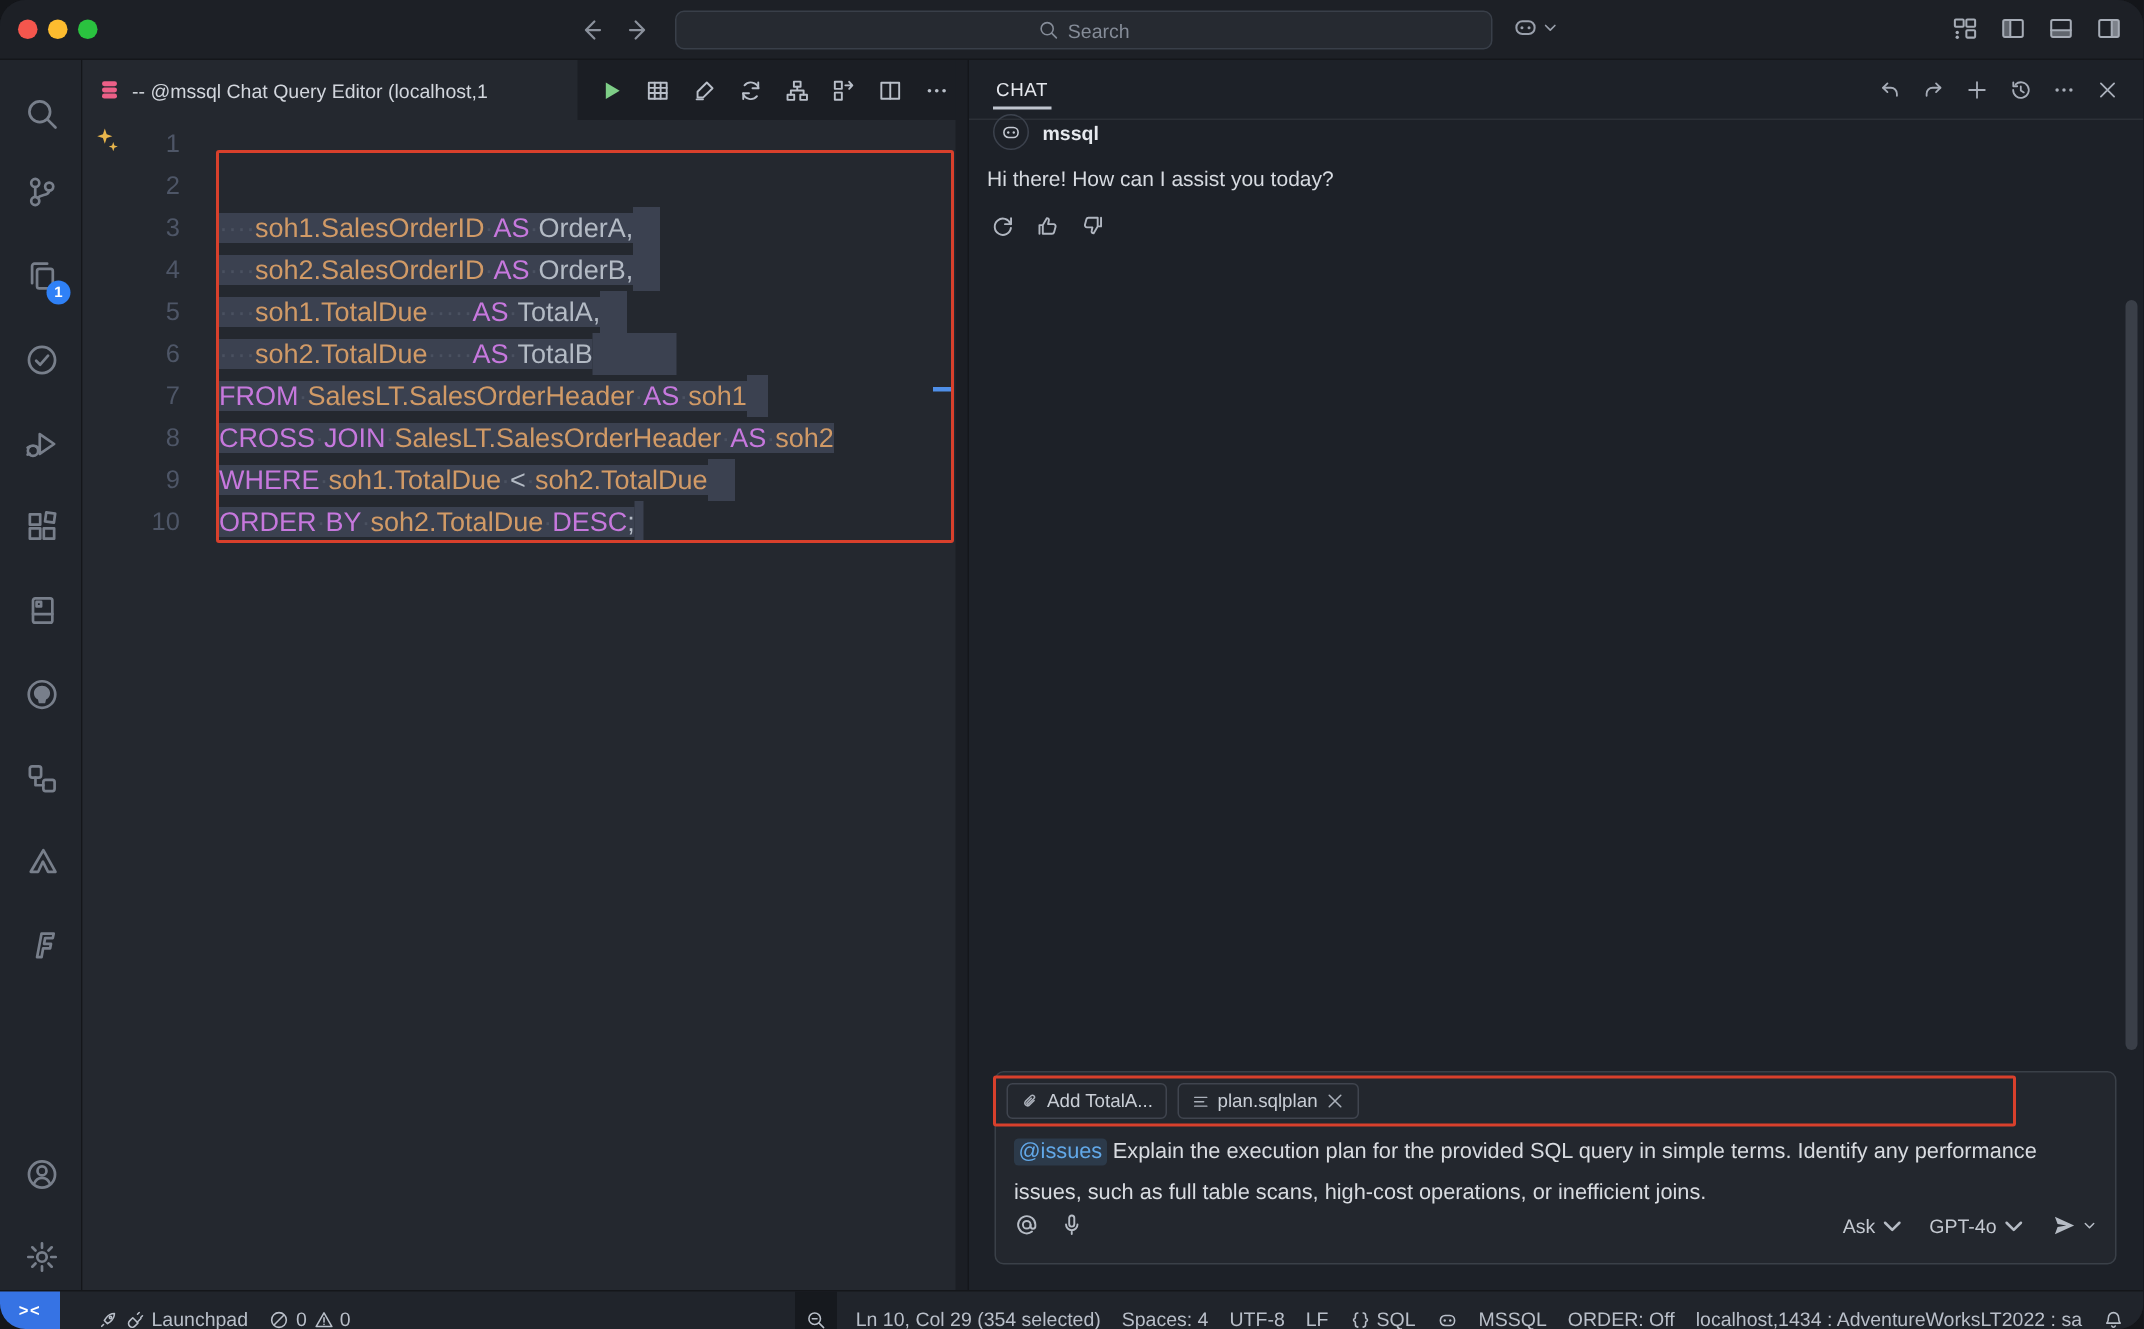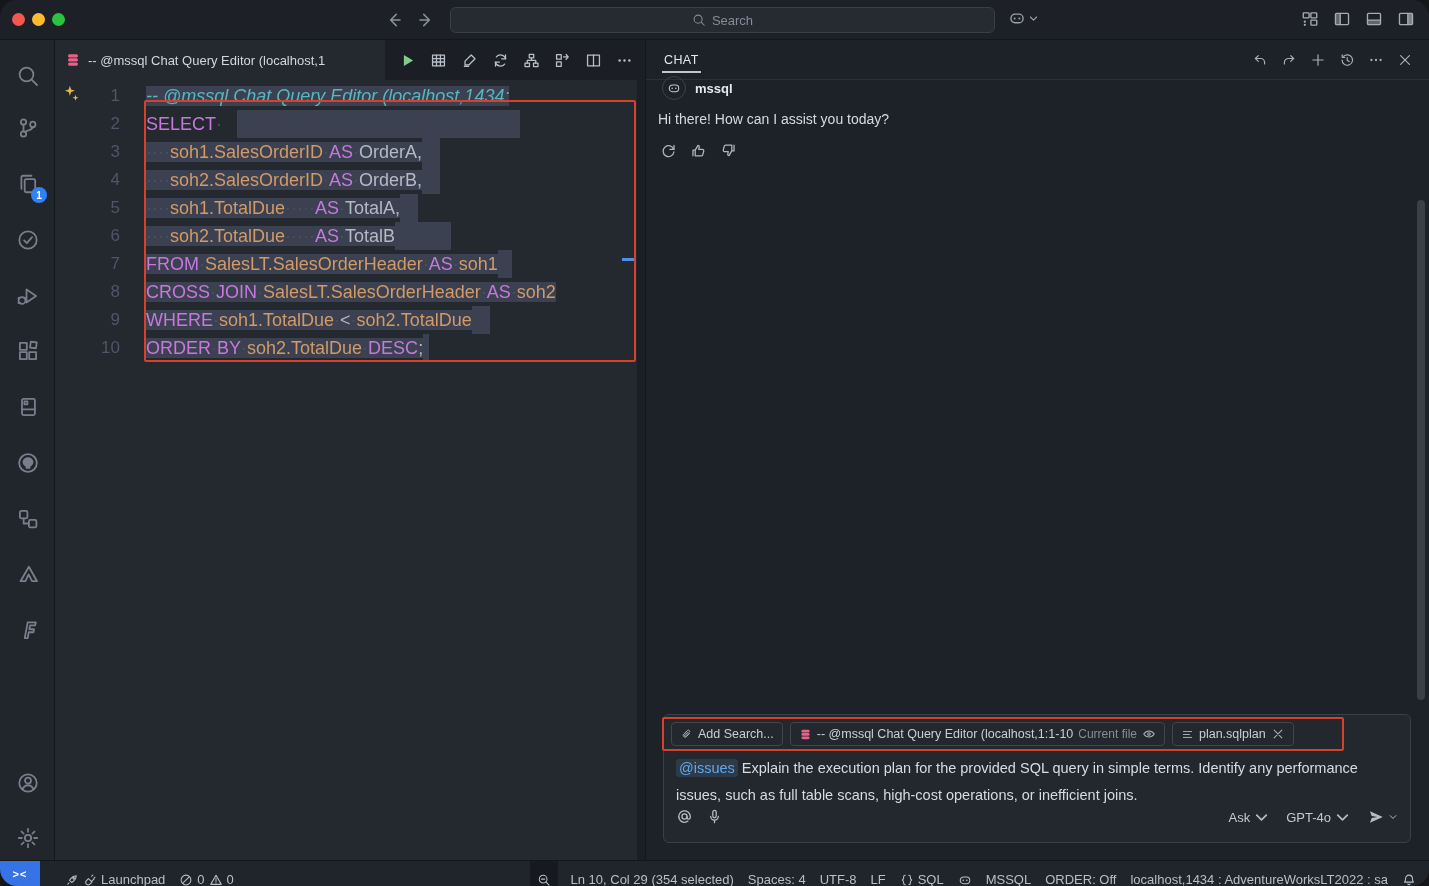--- a/index.html
+++ b/index.html
@@ -366,22 +366,22 @@
   </div>
 
   <div id="editor" data-name="code-editor">
     <span class="icon" id="gutter-sparkle" data-name="copilot-sparkle-icon">
         <svg viewBox="0 0 16 16" fill="none" stroke="currentColor" stroke-width="1.2" stroke-linecap="round" stroke-linejoin="round">
           <path d="M7 1.5l1.1 3.4 3.4 1.1-3.4 1.1L7 10.5 5.9 7.1 2.5 6l3.4-1.1z" fill="currentColor" stroke="none"></path>
           <path d="M12 9.5l.7 2 2 .7-2 .7-.7 2-.7-2-2-.7 2-.7z" fill="currentColor" stroke="none"></path>
         </svg>
       </span>
     <div id="code-lines" data-name="code-lines">
-        <div class="code-line" data-name="code-line-1"><span class="ln" data-name="line-number">1</span><div class="code-text" data-name="code-text"><span class="sel"><span class="tok tok-comment" data-name="token">-- @mssql Chat Query Editor (localhost,1434:</span></span></div></div>
-        <div class="code-line" data-name="code-line-2"><span class="ln" data-name="line-number">2</span><div class="code-text" data-name="code-text"><span class="tok tok-keyword" data-name="token">SELECT</span><span class="tok tok-ws" data-name="token">·</span><span class="sel-tail" data-name="selection-tail" style="width: 283px; margin-left: 15px;"></span></div></div>
+        <div class="code-line" data-name="code-line-1"><span class="ln" data-name="line-number">1</span></div>
+        <div class="code-line" data-name="code-line-2"><span class="ln" data-name="line-number">2</span></div>
         <div class="code-line" data-name="code-line-3"><span class="ln" data-name="line-number">3</span><div class="code-text" data-name="code-text"><span class="sel"><span class="tok tok-ws" data-name="token">····</span><span class="tok tok-ident" data-name="token">soh1.SalesOrderID</span><span class="tok tok-ws" data-name="token">·</span><span class="tok tok-keyword" data-name="token">AS</span><span class="tok tok-ws" data-name="token">·</span><span class="tok tok-plain" data-name="token">OrderA,</span></span><span class="sel-tail" data-name="selection-tail" style="width: 18px;"></span></div></div>
         <div class="code-line" data-name="code-line-4"><span class="ln" data-name="line-number">4</span><div class="code-text" data-name="code-text"><span class="sel"><span class="tok tok-ws" data-name="token">····</span><span class="tok tok-ident" data-name="token">soh2.SalesOrderID</span><span class="tok tok-ws" data-name="token">·</span><span class="tok tok-keyword" data-name="token">AS</span><span class="tok tok-ws" data-name="token">·</span><span class="tok tok-plain" data-name="token">OrderB,</span></span><span class="sel-tail" data-name="selection-tail" style="width: 18px;"></span></div></div>
         <div class="code-line" data-name="code-line-5"><span class="ln" data-name="line-number">5</span><div class="code-text" data-name="code-text"><span class="sel"><span class="tok tok-ws" data-name="token">····</span><span class="tok tok-ident" data-name="token">soh1.TotalDue</span><span class="tok tok-ws" data-name="token">·····</span><span class="tok tok-keyword" data-name="token">AS</span><span class="tok tok-ws" data-name="token">·</span><span class="tok tok-plain" data-name="token">TotalA,</span></span><span class="sel-tail" data-name="selection-tail" style="width: 18px;"></span></div></div>
         <div class="code-line" data-name="code-line-6"><span class="ln" data-name="line-number">6</span><div class="code-text" data-name="code-text"><span class="sel"><span class="tok tok-ws" data-name="token">····</span><span class="tok tok-ident" data-name="token">soh2.TotalDue</span><span class="tok tok-ws" data-name="token">·····</span><span class="tok tok-keyword" data-name="token">AS</span><span class="tok tok-ws" data-name="token">·</span><span class="tok tok-plain" data-name="token">TotalB</span></span><span class="sel-tail" data-name="selection-tail" style="width: 56px;"></span></div></div>
         <div class="code-line" data-name="code-line-7"><span class="ln" data-name="line-number">7</span><div class="code-text" data-name="code-text"><span class="sel"><span class="tok tok-keyword" data-name="token">FROM</span><span class="tok tok-ws" data-name="token">·</span><span class="tok tok-ident" data-name="token">SalesLT.SalesOrderHeader</span><span class="tok tok-ws" data-name="token">·</span><span class="tok tok-keyword" data-name="token">AS</span><span class="tok tok-ws" data-name="token">·</span><span class="tok tok-ident" data-name="token">soh1</span></span><span class="sel-tail" data-name="selection-tail" style="width: 14px;"></span></div></div>
         <div class="code-line" data-name="code-line-8"><span class="ln" data-name="line-number">8</span><div class="code-text" data-name="code-text"><span class="sel"><span class="tok tok-keyword" data-name="token">CROSS</span><span class="tok tok-ws" data-name="token">·</span><span class="tok tok-keyword" data-name="token">JOIN</span><span class="tok tok-ws" data-name="token">·</span><span class="tok tok-ident" data-name="token">SalesLT.SalesOrderHeader</span><span class="tok tok-ws" data-name="token">·</span><span class="tok tok-keyword" data-name="token">AS</span><span class="tok tok-ws" data-name="token">·</span><span class="tok tok-ident" data-name="token">soh2</span></span></div></div>
         <div class="code-line" data-name="code-line-9"><span class="ln" data-name="line-number">9</span><div class="code-text" data-name="code-text"><span class="sel"><span class="tok tok-keyword" data-name="token">WHERE</span><span class="tok tok-ws" data-name="token">·</span><span class="tok tok-ident" data-name="token">soh1.TotalDue</span><span class="tok tok-ws" data-name="token">·</span><span class="tok tok-plain" data-name="token">&lt;</span><span class="tok tok-ws" data-name="token">·</span><span class="tok tok-ident" data-name="token">soh2.TotalDue</span></span><span class="sel-tail" data-name="selection-tail" style="width: 18px;"></span></div></div>
         <div class="code-line" data-name="code-line-10"><span class="ln" data-name="line-number">10</span><div class="code-text" data-name="code-text"><span class="sel"><span class="tok tok-keyword" data-name="token">ORDER</span><span class="tok tok-ws" data-name="token">·</span><span class="tok tok-keyword" data-name="token">BY</span><span class="tok tok-ws" data-name="token">·</span><span class="tok tok-ident" data-name="token">soh2.TotalDue</span><span class="tok tok-ws" data-name="token">·</span><span class="tok tok-keyword" data-name="token">DESC</span><span class="tok tok-plain" data-name="token">;</span></span><span class="sel-tail" data-name="selection-tail" style="width: 6px;"></span></div></div>
       </div>
     <div id="overview-cursor" data-name="selection-overview-marker"></div>
@@ -469,40 +469,21 @@
 
     <div id="chat-input" data-name="chat-input-box">
       <div class="annotation" id="annot-chips" data-name="annotation-box-context"></div>
       <div id="chips-row" data-name="context-chips-row">
           <div class="chip" data-name="add-context-chip">
             <span class="icon" data-name="paperclip-icon">
               <svg viewBox="0 0 16 16" fill="none" stroke="currentColor" stroke-width="1.2" stroke-linecap="round" stroke-linejoin="round">
                 <path d="M11.6 6.9l-4 4a2.3 2.3 0 0 1-3.2-3.2l4.7-4.6a1.6 1.6 0 0 1 2.3 2.3L6.8 9.9a.8.8 0 0 1-1.1-1.1l3.6-3.6"></path>
               </svg>
             </span>
-            <span data-name="chip-label">Add Search...</span>
-          </div>
-          <div class="chip" data-name="current-file-chip">
-            <span class="icon" data-name="database-icon">
-              <svg viewBox="0 0 16 16" fill="none" stroke="currentColor" stroke-width="1.2" stroke-linecap="round" stroke-linejoin="round">
-                <g fill="#ec5f87" stroke="none">
-                  <rect x="3" y="2.2" width="10" height="3.3" rx="1.6"></rect>
-                  <rect x="3" y="6.3" width="10" height="3.3" rx="1.6"></rect>
-                  <rect x="3" y="10.4" width="10" height="3.3" rx="1.6"></rect>
-                </g>
-              </svg>
-            </span>
-            <span data-name="chip-label">-- @mssql Chat Query Editor (localhost,1:1-10</span>
-            <span class="chip-suffix" data-name="chip-suffix">Current file</span>
-            <span class="icon trail" data-name="eye-icon">
-              <svg viewBox="0 0 16 16" fill="none" stroke="currentColor" stroke-width="1.2" stroke-linecap="round" stroke-linejoin="round">
-                <path d="M2 8s2.4-3.4 6-3.4S14 8 14 8s-2.4 3.4-6 3.4S2 8 2 8z"></path>
-                <circle cx="8" cy="8" r="1.5"></circle>
-              </svg>
-            </span>
+            <span data-name="chip-label">Add TotalA...</span>
           </div>
           <div class="chip" data-name="plan-file-chip">
             <span class="icon" data-name="list-icon">
               <svg viewBox="0 0 16 16" fill="none" stroke="currentColor" stroke-width="1.2" stroke-linecap="round" stroke-linejoin="round">
                 <path d="M3 4.4h10M3 8h7.4M3 11.6h10"></path>
               </svg>
             </span>
             <span data-name="chip-label">plan.sqlplan</span>
             <span class="icon trail" data-name="close-icon">
               <svg viewBox="0 0 16 16" fill="none" stroke="currentColor" stroke-width="1.2" stroke-linecap="round" stroke-linejoin="round">

